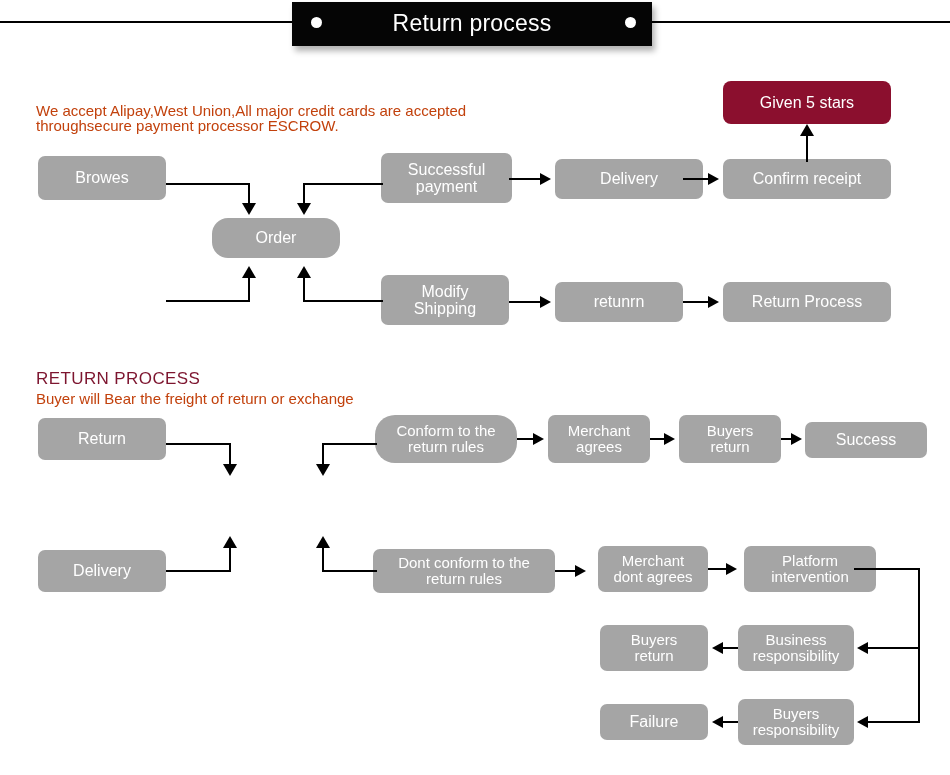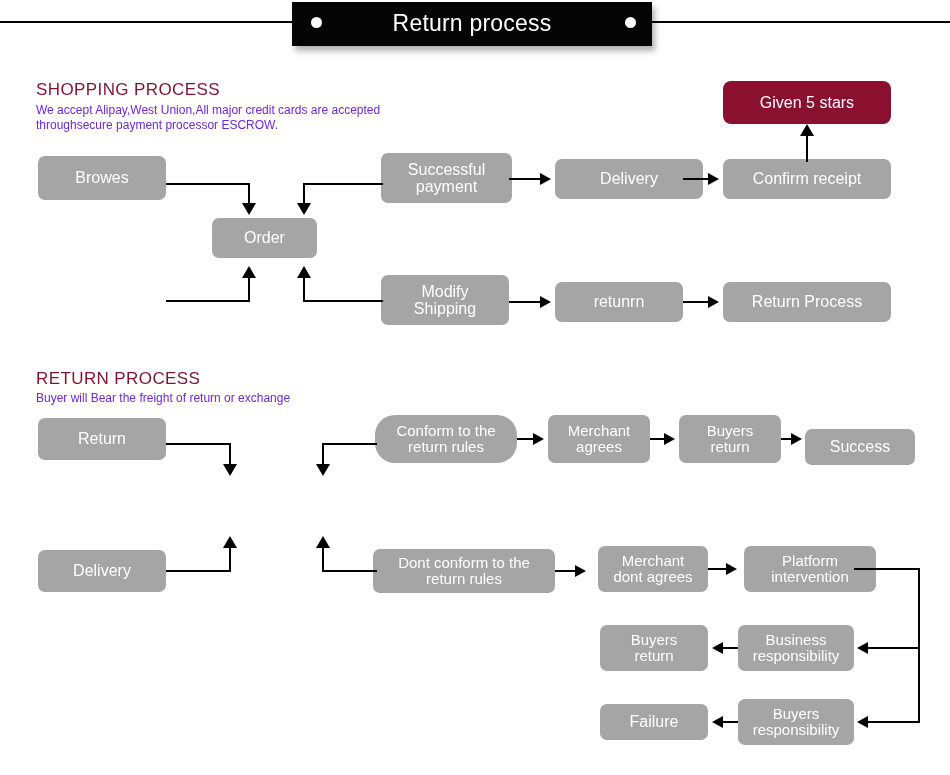--- a/index.html
+++ b/index.html
@@ -30,21 +30,21 @@
   }
   .banner-dot.left{left:311px;}
   .banner-dot.right{left:625px;}
 
   
   .sec-head{
     position:absolute;color:#7d152f;font-size:17px;letter-spacing:.4px;
     white-space:nowrap;
   }
   .sec-sub{
-    position:absolute;color:#6d28d9;font-size:12px;line-height:15px;
+    position:absolute;color:#c2410c;font-size:15px;line-height:15px;
     white-space:pre-line;
   }
 
   
   .node{
     position:absolute;background:#a5a5a5;border-radius:7px;
     color:#ffffff;display:flex;align-items:center;justify-content:center;
     text-align:center;line-height:1.08;box-sizing:border-box;
     font-size:16px;padding:0 6px;
   }
@@ -66,36 +66,35 @@
 
 <div class="canvas">
 
   <div class="banner-rule"></div>
   <div class="banner">
     <span class="banner-title">Return process</span>
   </div>
   <div class="banner-dot left"></div>
   <div class="banner-dot right"></div>
 
-  <div class="sec-head" style="left:36px;top:80px;">SHOPPING PROCESS</div>
   <div class="sec-sub" style="left:36px;top:103px;">We accept Alipay,West Union,All major credit cards are accepted
 throughsecure payment processor ESCROW.</div>
 
   <div class="node accent" style="left:723px;top:81px;width:168px;height:43px;">Given 5 stars</div>
 
   <div class="node" style="left:38px;top:156px;width:128px;height:44px;">Browes</div>
 
   <div class="node" style="left:381px;top:153px;width:131px;height:50px;white-space:pre-line;">Successful
 payment</div>
 
   <div class="node" style="left:555px;top:159px;width:148px;height:40px;">Delivery</div>
 
   <div class="node" style="left:723px;top:159px;width:168px;height:40px;">Confirm receipt</div>
 
-  <div class="node" style="left:212px;top:218px;width:105px;height:40px;">Order</div>
+  <div class="node" style="left:212px;top:218px;width:128px;height:40px;border-radius:16px;">Order</div>
 
 
   <div class="node" style="left:381px;top:275px;width:128px;height:50px;white-space:pre-line;">Modify
 Shipping</div>
 
   <div class="node" style="left:555px;top:282px;width:128px;height:40px;">retunrn</div>
 
   <div class="node" style="left:723px;top:282px;width:168px;height:40px;">Return Process</div>
 
   <div class="v-line" style="left:806px;top:130px;height:32px;"></div>
@@ -136,21 +135,21 @@
 
   <div class="node sm" style="left:375px;top:415px;width:142px;height:48px;white-space:pre-line;border-radius:20px;">Conform to the
 return rules</div>
 
   <div class="node sm" style="left:548px;top:415px;width:102px;height:48px;white-space:pre-line;">Merchant
 agrees</div>
 
   <div class="node sm" style="left:679px;top:415px;width:102px;height:48px;white-space:pre-line;">Buyers
 return</div>
 
-  <div class="node" style="left:805px;top:422px;width:110px;height:36px;margin-top:7px;">Success</div>
+  <div class="node" style="left:805px;top:422px;width:122px;height:36px;">Success</div>
 
 
   <div class="node" style="left:38px;top:550px;width:128px;height:42px;">Delivery</div>
 
   <div class="node sm" style="left:373px;top:549px;width:182px;height:44px;white-space:pre-line;">Dont conform to the
 return rules</div>
 
   <div class="node sm" style="left:598px;top:546px;width:110px;height:46px;white-space:pre-line;">Merchant
 dont agrees</div>
 

